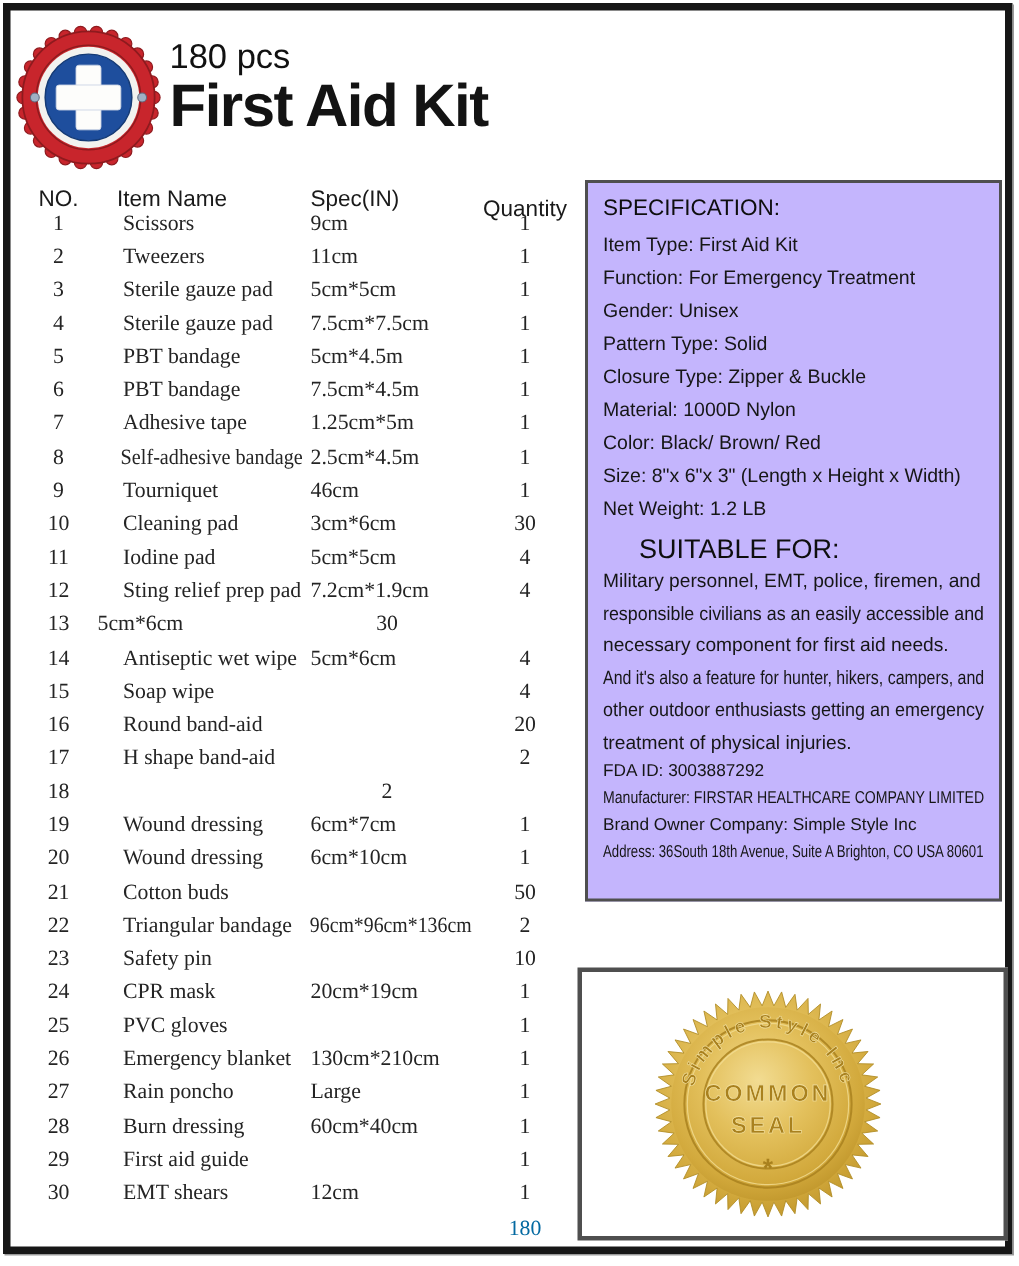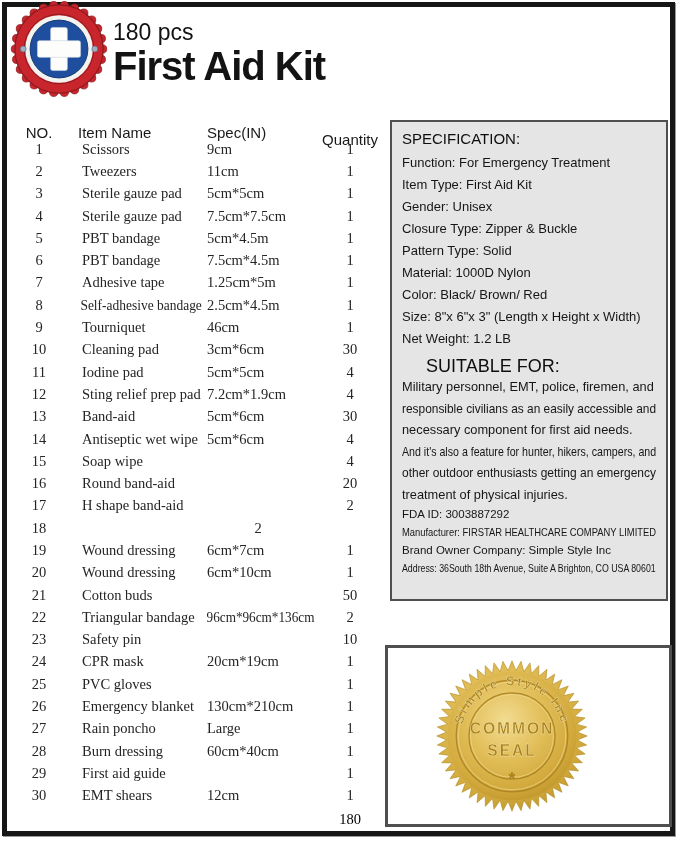--- a/index.html
+++ b/index.html
@@ -6,49 +6,49 @@
   body{
     width:679px;height:844px;position:relative;background:#fff;
     font-family:"Liberation Sans",sans-serif;color:#1c1c1c;overflow:hidden;
   }
   .frame{
     position:absolute;left:2px;top:2px;right:4px;bottom:8px;
     border:5px solid var(--frame-black,#161616);pointer-events:none;
     box-shadow:1px 1px 0 #9a9a9a;
   }
   
-  .brand{position:absolute;left:10px;top:0;display:flex;align-items:center;}
+  .brand{position:absolute;left:10px;top:16px;display:flex;align-items:flex-start;}
   .logo{width:98px;height:98px;flex:0 0 auto;}
   .titles{margin-left:5px;padding-top:9px;}
   .pcs{font-size:23px;color:#111;line-height:1.1;}
   .title{font-size:40px;font-weight:700;letter-spacing:-1px;color:#131313;line-height:1.05;}
 
   
   .contents{position:absolute;left:18px;top:116px;width:368px;}
   .thead,.trow,.total-row{display:grid;grid-template-columns:42px 142px 112px 72px;align-items:center;}
   .thead{font-size:15px;color:#1a1a1a;height:18px;}
   .th-no{text-align:center;}
   .th-name{padding-left:18px;}
   .th-spec{padding-left:5px;}
   .th-qty{text-align:center;margin-top:15px;}
   .tbody{margin-top:4px;font-family:"Liberation Serif","DejaVu Serif",serif;font-size:14.5px;color:#242424;}
   .trow{height:22.3px;}
   .c-no{text-align:center;}
   .c-name{padding-left:22px;}
   .c-spec{padding-left:5px;}
   .c-qty{text-align:center;}
-  .total-row{height:22px;margin-top:2px;font-family:"Liberation Serif","DejaVu Serif",serif;font-size:14.5px;color:#000000;}
+  .total-row{height:22px;margin-top:2px;font-family:"Liberation Serif","DejaVu Serif",serif;font-size:14.5px;color:#0369a1;}
   .total-row .c-qty{grid-column:4;}
   .fit{display:block;white-space:nowrap;}
 
   
   .spec-panel{
     position:absolute;left:390px;top:120px;width:278px;height:481px;
     border:2px solid var(--border-gray,#4f4f4f);box-sizing:border-box;
-    padding:8px 10px;background:#e5e5e5;color:#161616;
+    padding:8px 10px;background:#c4b5fd;color:#161616;
   }
   .spec-title{font-size:15px;height:20px;margin-bottom:2px;color:#0e0e0e;}
   .spec-line{font-size:13px;line-height:22px;height:22px;}
   .suit-title{font-size:18px;height:20px;margin-top:6px;color:#0e0e0e;margin-left:24px;}
   .suit-line{font-size:12.8px;line-height:21.5px;height:21.5px;}
   .legal{}
   .legal-line{font-size:11.5px;line-height:18px;height:18px;}
 
   
   .seal-panel{
@@ -195,21 +195,20 @@
         <div class="c-qty">4</div>
       </div>
       <div class="trow">
         <div class="c-no">12</div>
         <div class="c-name fit">Sting relief prep pad</div>
         <div class="c-spec fit">7.2cm*1.9cm</div>
         <div class="c-qty">4</div>
       </div>
       <div class="trow">
         <div class="c-no">13</div>
-        <div class="c-name fit">Band-aid</div>
         <div class="c-spec fit">5cm*6cm</div>
         <div class="c-qty">30</div>
       </div>
       <div class="trow">
         <div class="c-no">14</div>
         <div class="c-name fit">Antiseptic wet wipe</div>
         <div class="c-spec fit">5cm*6cm</div>
         <div class="c-qty">4</div>
       </div>
       <div class="trow">
@@ -309,25 +308,25 @@
       </div>
     </div>
   <div class="total-row">
     <div class="c-qty">180</div>
   </div>
 </div>
 
 <aside class="spec-panel">
   <div class="spec-title">SPECIFICATION:</div>
   <div id="spec-lines">
+      <div class="spec-line fit">Item Type: First Aid Kit</div>
       <div class="spec-line fit">Function: For Emergency Treatment</div>
-      <div class="spec-line fit">Item Type: First Aid Kit</div>
       <div class="spec-line fit">Gender: Unisex</div>
+      <div class="spec-line fit">Pattern Type: Solid</div>
       <div class="spec-line fit">Closure Type: Zipper &amp; Buckle</div>
-      <div class="spec-line fit">Pattern Type: Solid</div>
       <div class="spec-line fit">Material: 1000D Nylon</div>
       <div class="spec-line fit">Color: Black/ Brown/ Red</div>
       <div class="spec-line fit">Size: 8"x 6"x 3" (Length x Height x Width)</div>
       <div class="spec-line fit">Net Weight: 1.2 LB</div>
     </div>
   <div class="suit-title">SUITABLE FOR:</div>
   <div id="suitable-lines">
       <div class="suit-line fit">Military personnel, EMT, police, firemen, and</div>
       <div class="suit-line fit" style="transform-origin: left center; transform: scaleX(0.93);">responsible civilians as an easily accessible and</div>
       <div class="suit-line fit">necessary component for first aid needs.</div>

